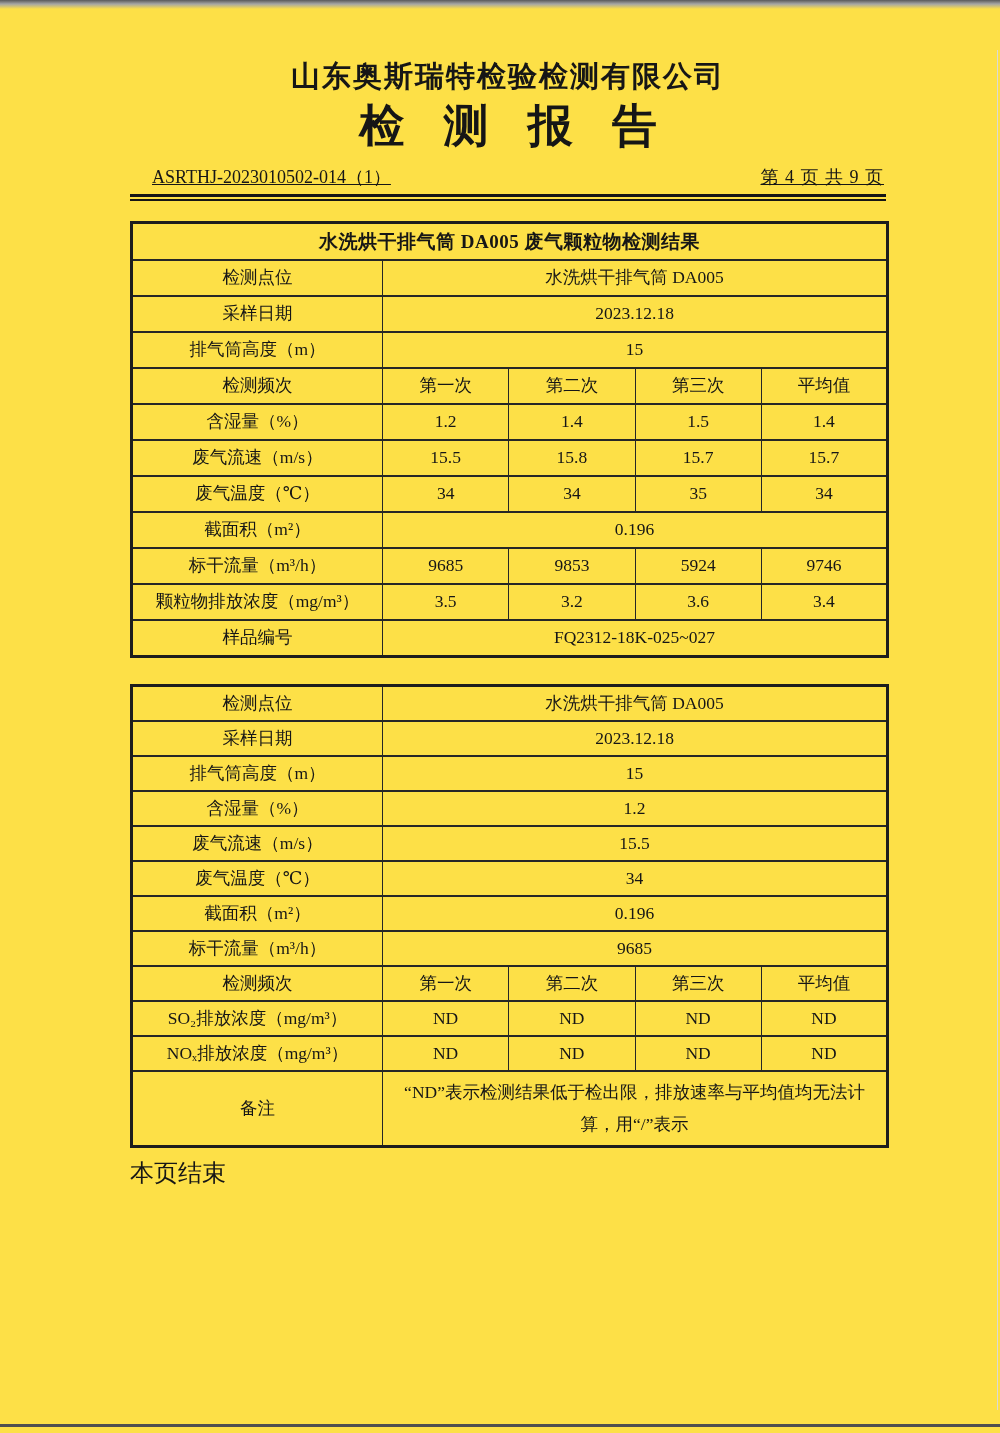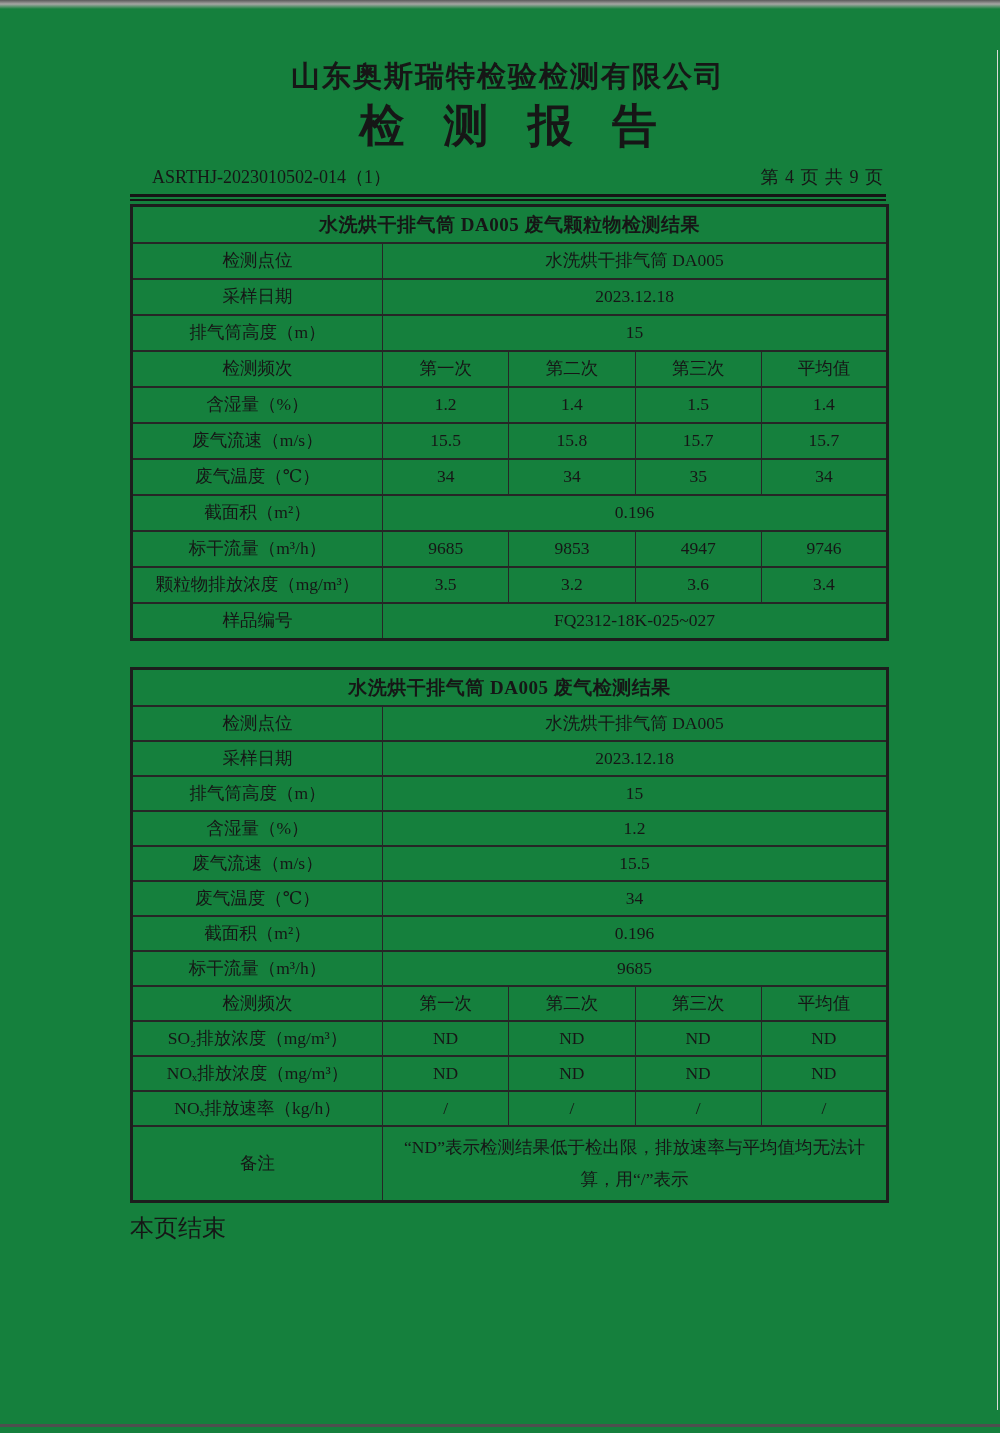--- a/index.html
+++ b/index.html
@@ -1,20 +1,20 @@
 <!DOCTYPE html>
 <html><head>
 <meta charset="utf-8">
 <style>
   html,body { margin:0; padding:0; background:#e8e8e6; }
   .page {
     position:relative;
     width:1000px; height:1433px;
     margin:0 auto;
-    background:#15803d;
+    background:#fde047;
     overflow:hidden;
     font-family:"Liberation Serif","DejaVu Serif",serif;
     color:#161616;
   }
   .scan-top {
     position:absolute; top:0; left:0; width:100%; height:9px;
     background:linear-gradient(180deg,#5a5a5a 0%,#a6a6a4 45%,rgba(252,252,250,0) 100%);
   }
   .scan-bottom {
     position:absolute; top:1424px; left:0; width:100%; height:3px;
@@ -31,32 +31,32 @@
     font-size:29px; font-weight:700; letter-spacing:2px; line-height:1.3;
   }
   .report-title {
     margin-top:2px; text-align:center;
     font-size:45px; font-weight:700; letter-spacing:14px; text-indent:14px;
     line-height:1.25;
   }
   .meta {
     display:flex; justify-content:space-between; align-items:flex-end;
     margin-top:11px; font-size:18px;
-    padding-left:22px; padding-right:2px;
+    padding-left:22px; padding-right:2px;text-decoration:underline;
   }
   .meta .page-info { letter-spacing:1px; }
   .rule { margin-top:5px; }
   .rule .r1 { height:3px; background:#151515; }
   .rule .r2 { height:2px; background:#151515; margin-top:2px; }
 
   table.report {
     border-collapse:collapse; width:756px; table-layout:fixed;
     border:3px solid #1d1d1d;
   }
-  table.t1 { margin-top:3px; }
+  table.t1 { margin-top:20px; }
   table.t2 { margin-top:26px; }
   col.c-label { width:251px; }
   col.c-d { width:126.25px; }
   table.report td {
     border:2px solid #262626;
     border-left-width:1px; border-right-width:1px;
     text-align:center; vertical-align:middle;
     font-size:17.5px; line-height:1.35;
     padding:1px 4px;
     overflow:hidden;
@@ -145,21 +145,21 @@
             <td class="k-value">34</td>
           </tr>
           <tr>
             <td class="k-label">截面积（m²）</td>
             <td colspan="4" class="k-value">0.196</td>
           </tr>
           <tr>
             <td class="k-label">标干流量（m³/h）</td>
             <td class="k-value">9685</td>
             <td class="k-value">9853</td>
-            <td class="k-value">4947</td>
+            <td class="k-value">5924</td>
             <td class="k-value">9746</td>
           </tr>
           <tr>
             <td class="k-label">颗粒物排放浓度（mg/m³）</td>
             <td class="k-value">3.5</td>
             <td class="k-value">3.2</td>
             <td class="k-value">3.6</td>
             <td class="k-value">3.4</td>
           </tr>
           <tr>
@@ -172,23 +172,20 @@
     <table class="report t2">
       <colgroup>
         <col class="c-label">
           <col class="c-d">
           <col class="c-d">
           <col class="c-d">
           <col class="c-d">
       </colgroup>
       <tbody>
           <tr>
-            <td colspan="5" class="t-title">水洗烘干排气筒 DA005 废气检测结果</td>
-          </tr>
-          <tr>
             <td class="k-label">检测点位</td>
             <td colspan="4" class="k-value">水洗烘干排气筒 DA005</td>
           </tr>
           <tr>
             <td class="k-label">采样日期</td>
             <td colspan="4" class="k-value">2023.12.18</td>
           </tr>
           <tr>
             <td class="k-label">排气筒高度（m）</td>
             <td colspan="4" class="k-value">15</td>
@@ -228,27 +225,20 @@
             <td class="k-value">ND</td>
           </tr>
           <tr>
             <td class="k-label">NOₓ排放浓度（mg/m³）</td>
             <td class="k-value">ND</td>
             <td class="k-value">ND</td>
             <td class="k-value">ND</td>
             <td class="k-value">ND</td>
           </tr>
           <tr>
-            <td class="k-label">NOₓ排放速率（kg/h）</td>
-            <td class="k-value">/</td>
-            <td class="k-value">/</td>
-            <td class="k-value">/</td>
-            <td class="k-value">/</td>
-          </tr>
-          <tr>
             <td class="k-label">备注</td>
             <td colspan="4" class="k-remark">“ND”表示检测结果低于检出限，排放速率与平均值均无法计算，用“/”表示</td>
           </tr>
         </tbody>
     </table>
 
     <div class="footer-note">本页结束</div>
 
   </div>
 </div>

